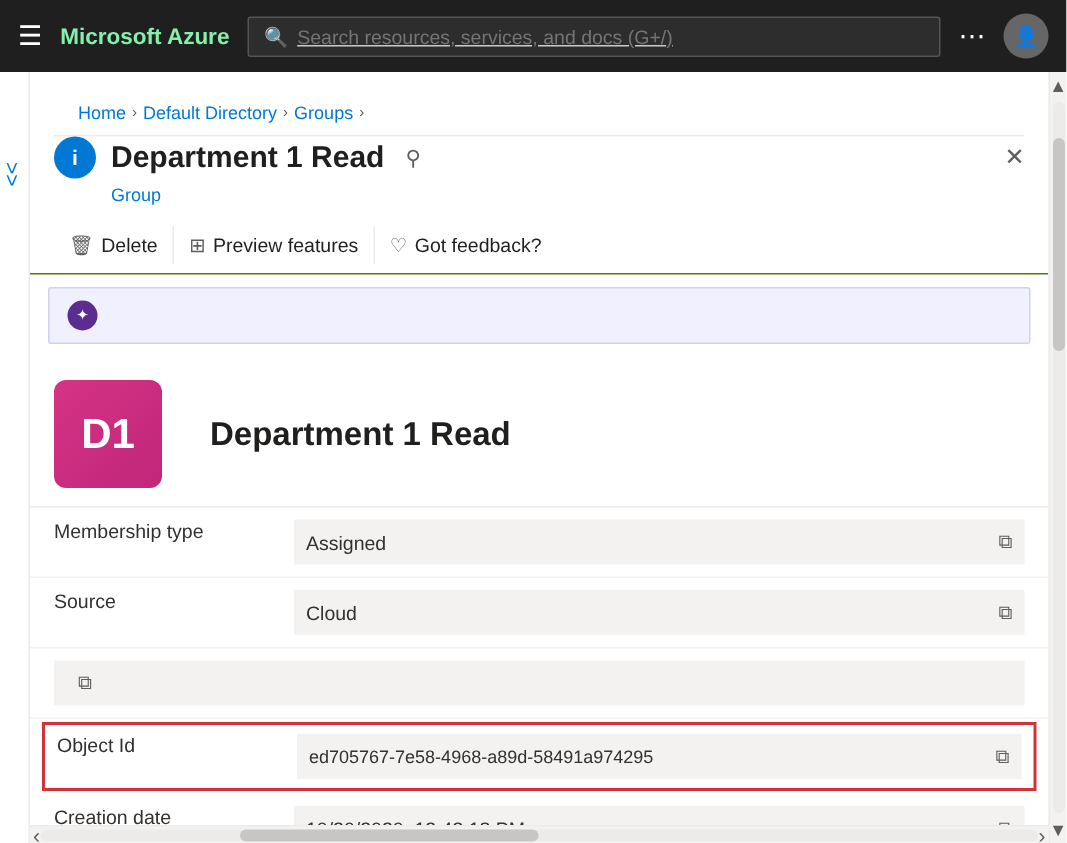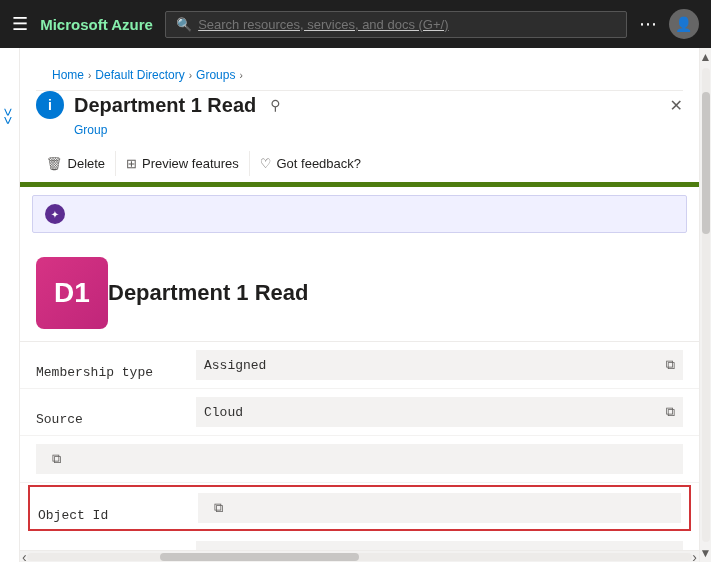--- a/index.html
+++ b/index.html
@@ -128,21 +128,21 @@
       flex: 1;
       overflow: hidden;
       display: flex;
       flex-direction: column;
     }
 
     
     .panel-header {
       padding: 12px 16px 0 16px;
       background: white;
-      border-bottom: 5px solid #4d7c0f;
+      border-bottom: 1px solid #4d7c0f;
     }
     .panel-title-row {
       display: flex;
       align-items: center;
       gap: 10px;
       margin-bottom: 4px;
     }
     .panel-icon {
       width: 28px;
       height: 28px;
@@ -237,21 +237,21 @@
       overflow-y: auto;
       overflow-x: hidden;
       position: relative;
     }
 
     
     .group-header-card {
       padding: 16px 16px 12px 16px;
       display: flex;
       align-items: center;
-      gap: 0;
+      gap: 32px;
       border-bottom: 1px solid #edebe9;
     }
     .group-avatar {
       width: 72px;
       height: 72px;
       background: linear-gradient(135deg, #d63384, #c0267a);
       border-radius: 8px;
       display: flex;
       align-items: center;
       justify-content: center;
@@ -266,25 +266,24 @@
       color: #201f1e;
     }
 
     
     .properties-table {
       width: 100%;
       padding: 0;
     }
     .prop-row {
       display: flex;
-      align-items: flex-end;
+      align-items: flex-start;
       padding: 8px 16px;
       border-bottom: 1px solid #f3f2f1;
       min-height: 42px;
-      font-family: Liberation Mono, monospace;
     }
     .prop-row.highlighted {
       border: 2px solid #d13438;
       margin: 2px 8px;
       padding: 6px 12px;
       width: calc(100% - 16px);
     }
     .prop-label {
       width: 160px;
       flex-shrink: 0;
@@ -443,20 +442,21 @@
 
         <div class="prop-row">
           <div class="prop-value-box">
             <span class="copy-icon">⧉</span>
           </div>
         </div>
 
         <div class="prop-row highlighted" style="border: 2px solid #d13438; margin: 2px 8px; padding: 6px 8px; width: calc(100% - 16px);">
           <span class="prop-label">Object Id</span>
           <div class="prop-value-box">
+            <span class="prop-value-text" style="font-size:12px;">ed705767-7e58-4968-a89d-58491a974295</span>
             <span class="copy-icon">⧉</span>
           </div>
         </div>
 
         <div class="prop-row">
           <span class="prop-label">Creation date</span>
           <div class="prop-value-box">
             <span class="prop-value-text">10/20/2020, 12:43:18 PM</span>
             <span class="copy-icon">⧉</span>
           </div>

